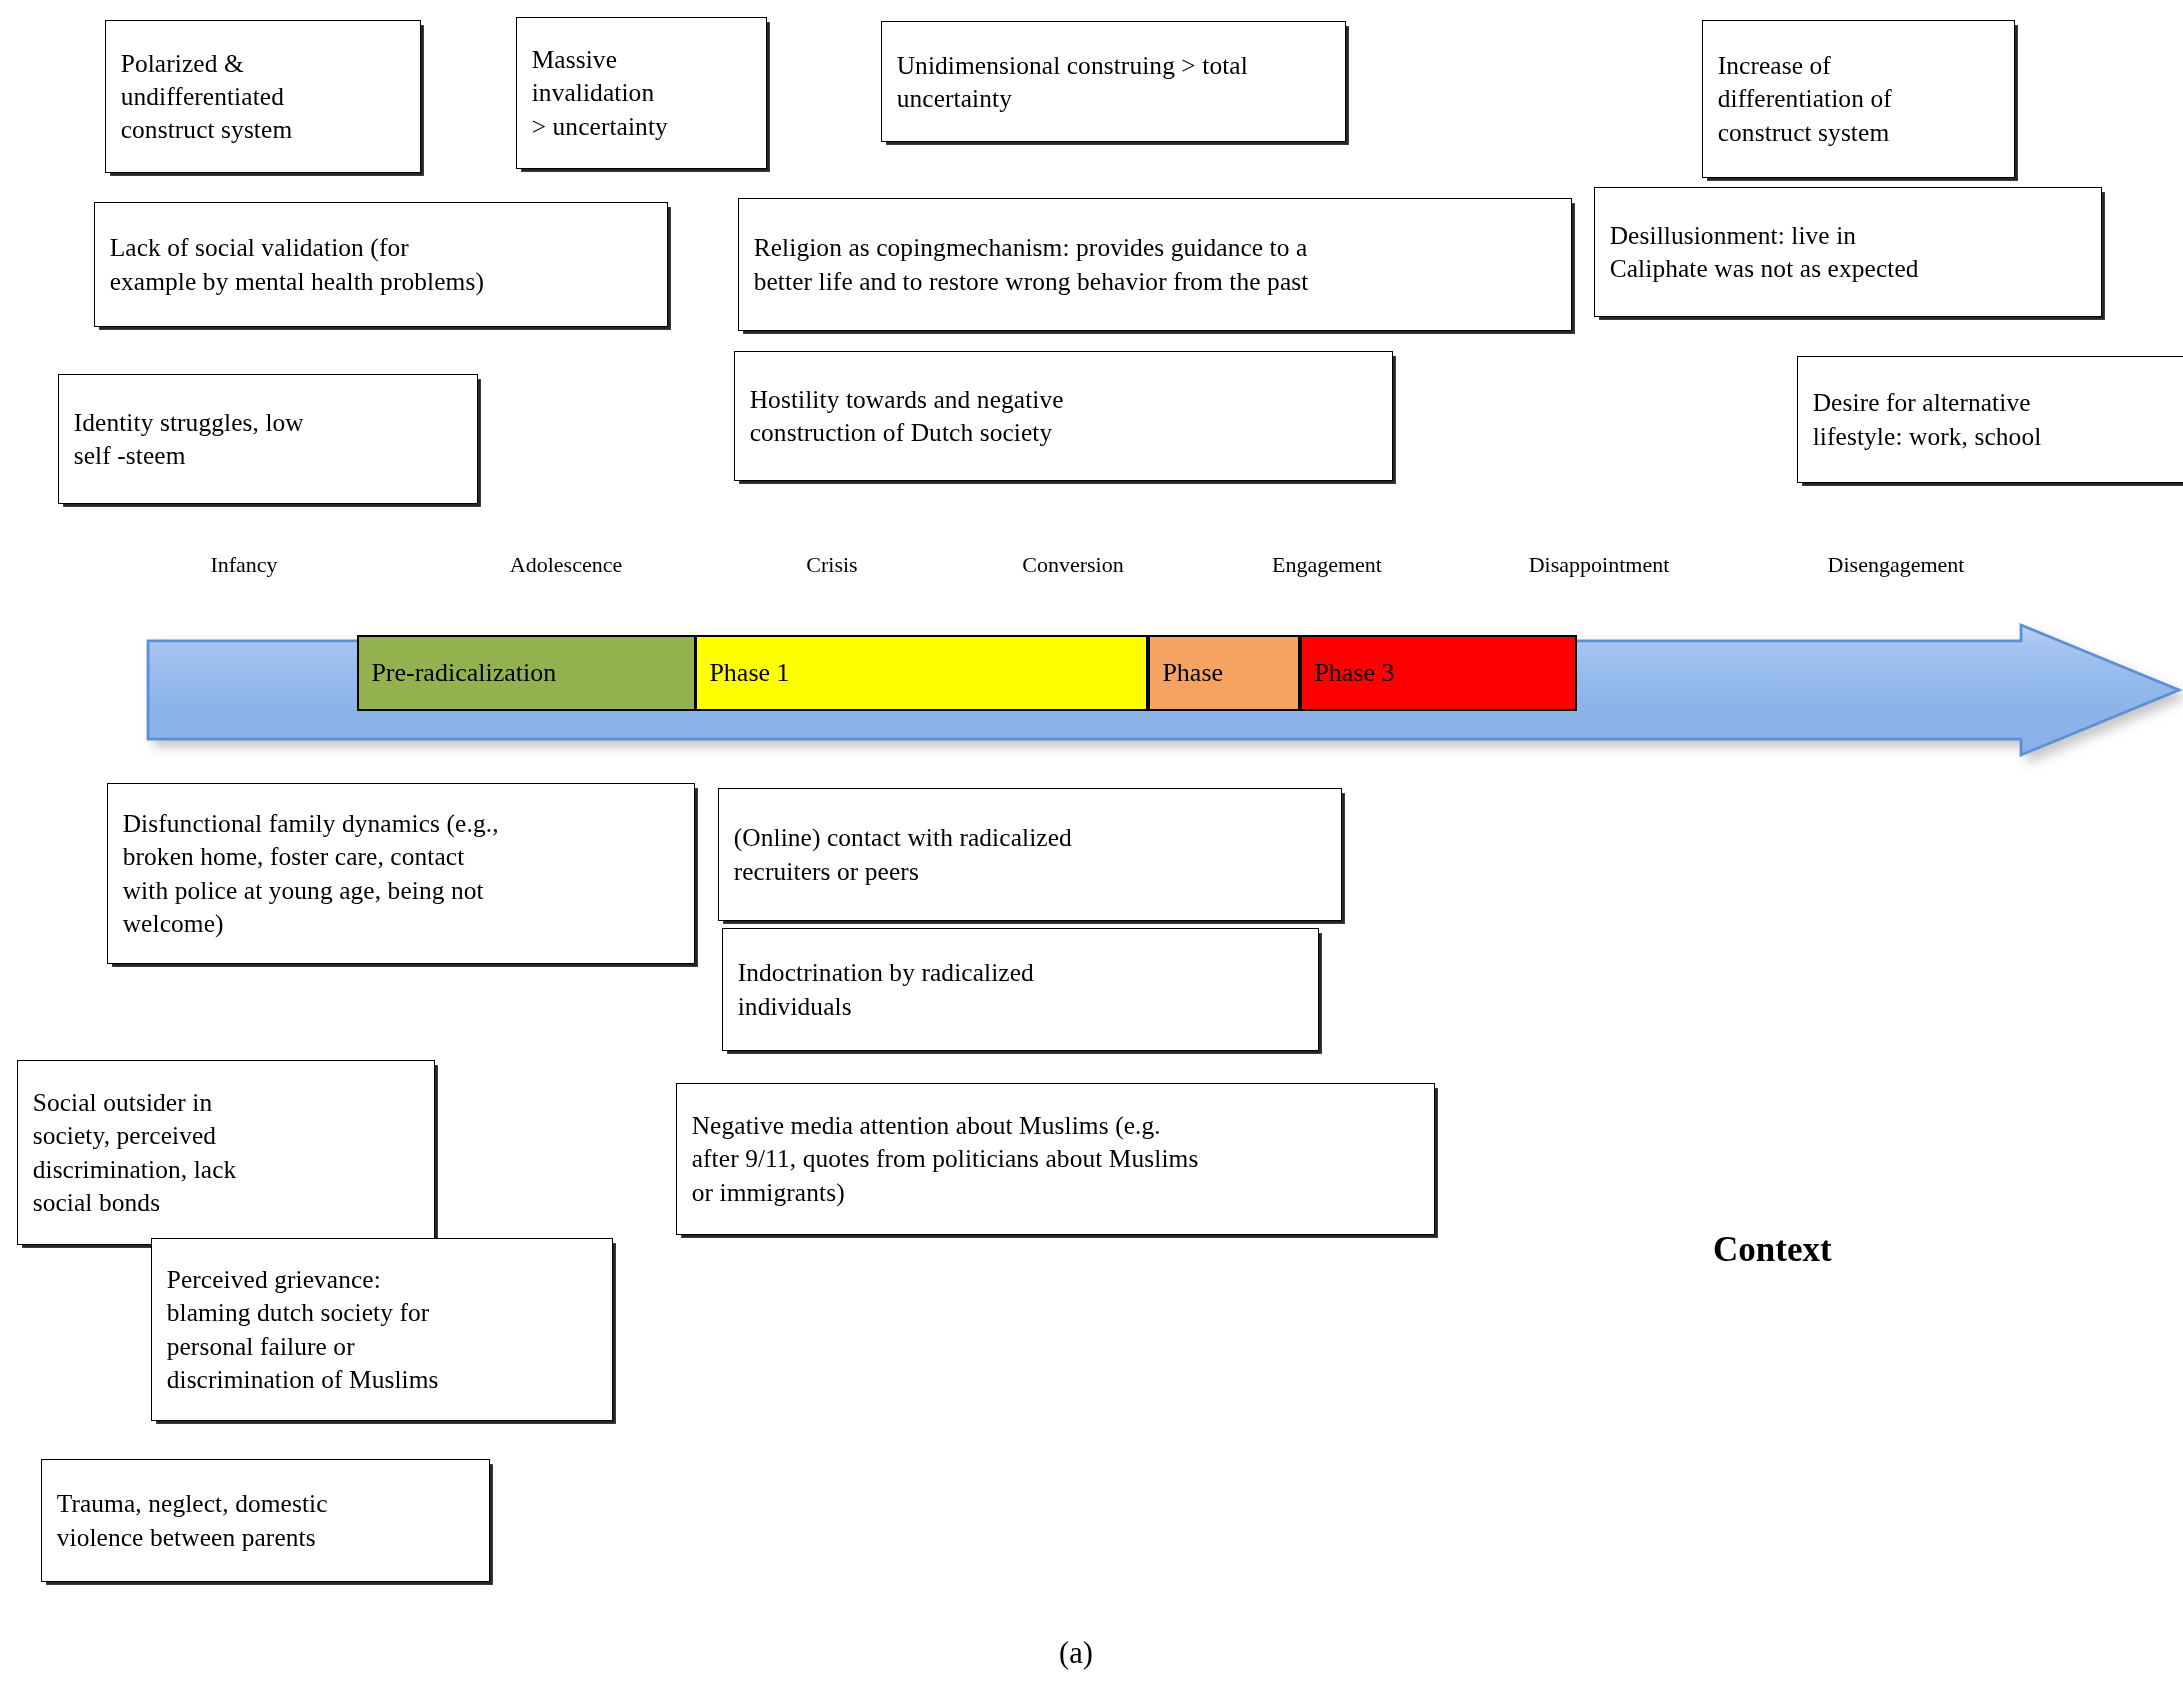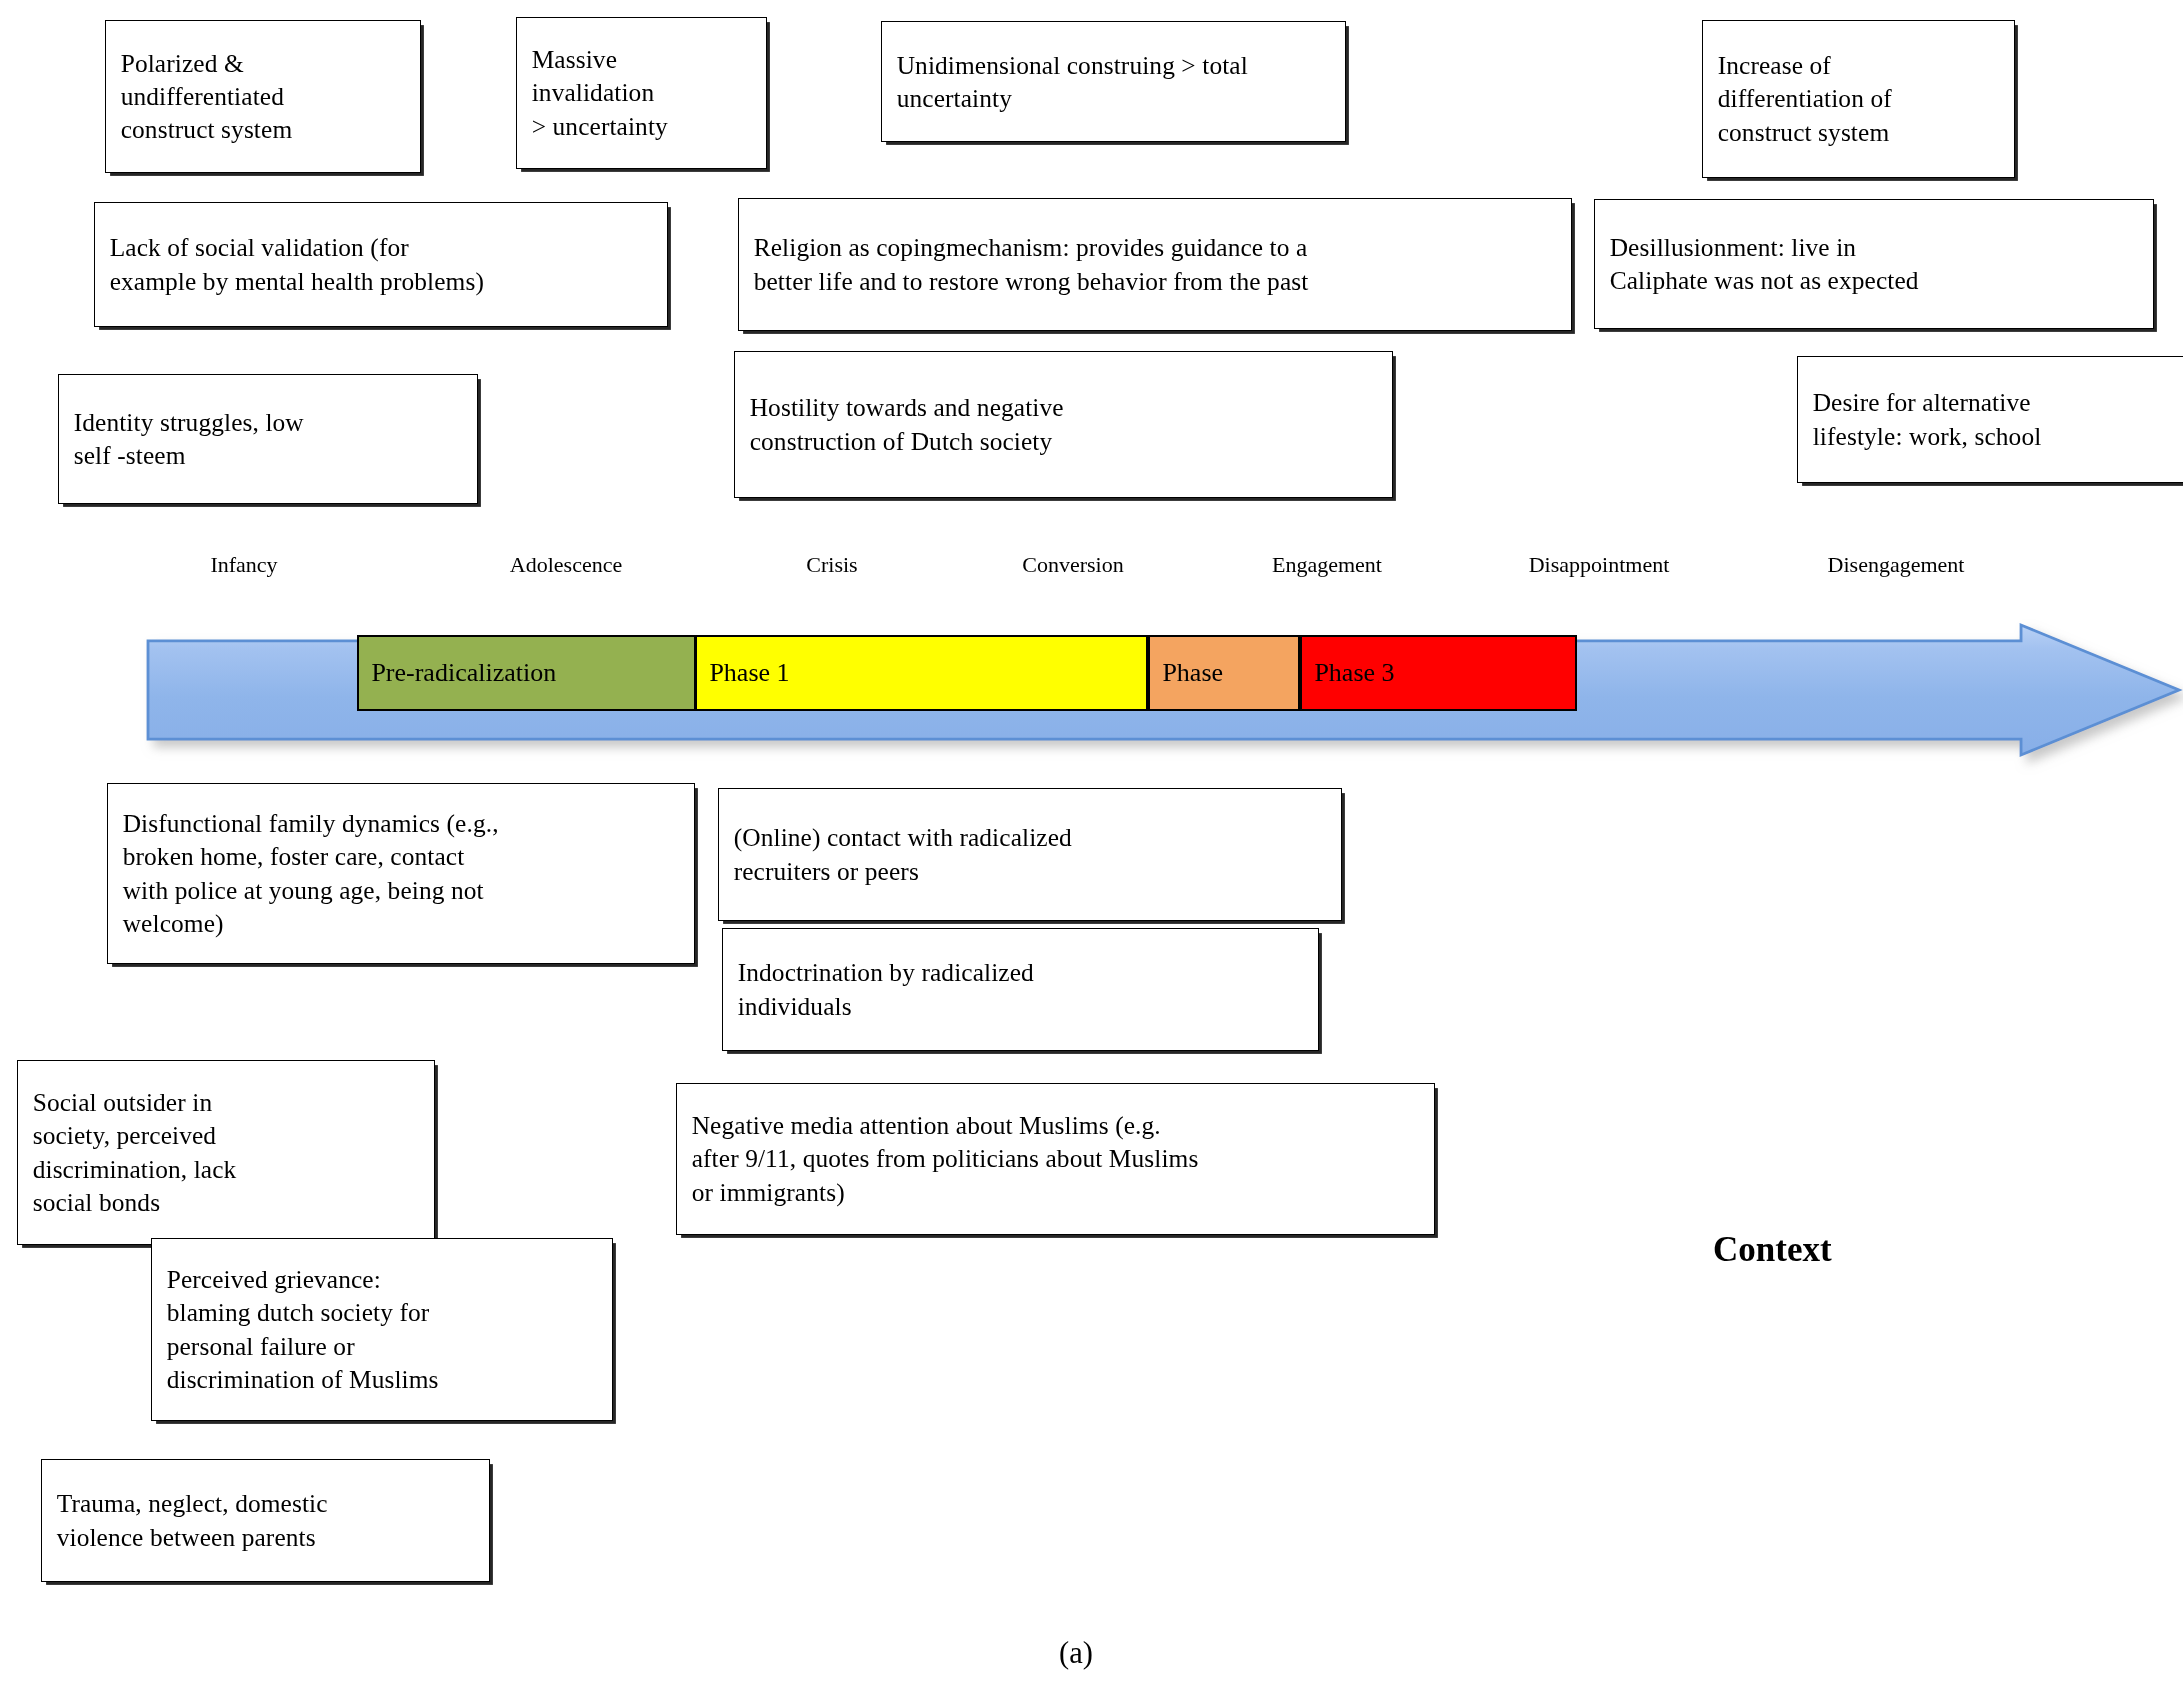--- a/index.html
+++ b/index.html
@@ -118,29 +118,29 @@
 construct system</span>
     </div>
     <div class="box" style="left: 94px; top: 202px; width: 574px; height: 125px; justify-content: center;">
       <span class="txt">Lack of social validation (for
 example by mental health problems)</span>
     </div>
     <div class="box" style="left: 738px; top: 198px; width: 834px; height: 133px;">
       <span class="txt">Religion as copingmechanism: provides guidance to a
 better life and to restore wrong behavior from the past</span>
     </div>
-    <div class="box" style="left: 1594px; top: 199px; width: 560px; height: 130px;">
+    <div class="box" style="left: 1594px; top: 187px; width: 508px; height: 130px;">
       <span class="txt">Desillusionment: live in
 Caliphate was not as expected</span>
     </div>
     <div class="box" style="left: 58px; top: 374px; width: 420px; height: 130px;">
       <span class="txt">Identity struggles, low
 self -steem</span>
     </div>
-    <div class="box" style="left: 734px; top: 351px; width: 659px; height: 147px;">
+    <div class="box" style="left: 734px; top: 351px; width: 659px; height: 130px;">
       <span class="txt">Hostility towards and negative
 construction of Dutch society</span>
     </div>
     <div class="box" style="left: 1797px; top: 356px; width: 389px; height: 127px;">
       <span class="txt">Desire for alternative
 lifestyle: work, school</span>
     </div>
   </div>
 
 <div id="stage-labels-layer">

